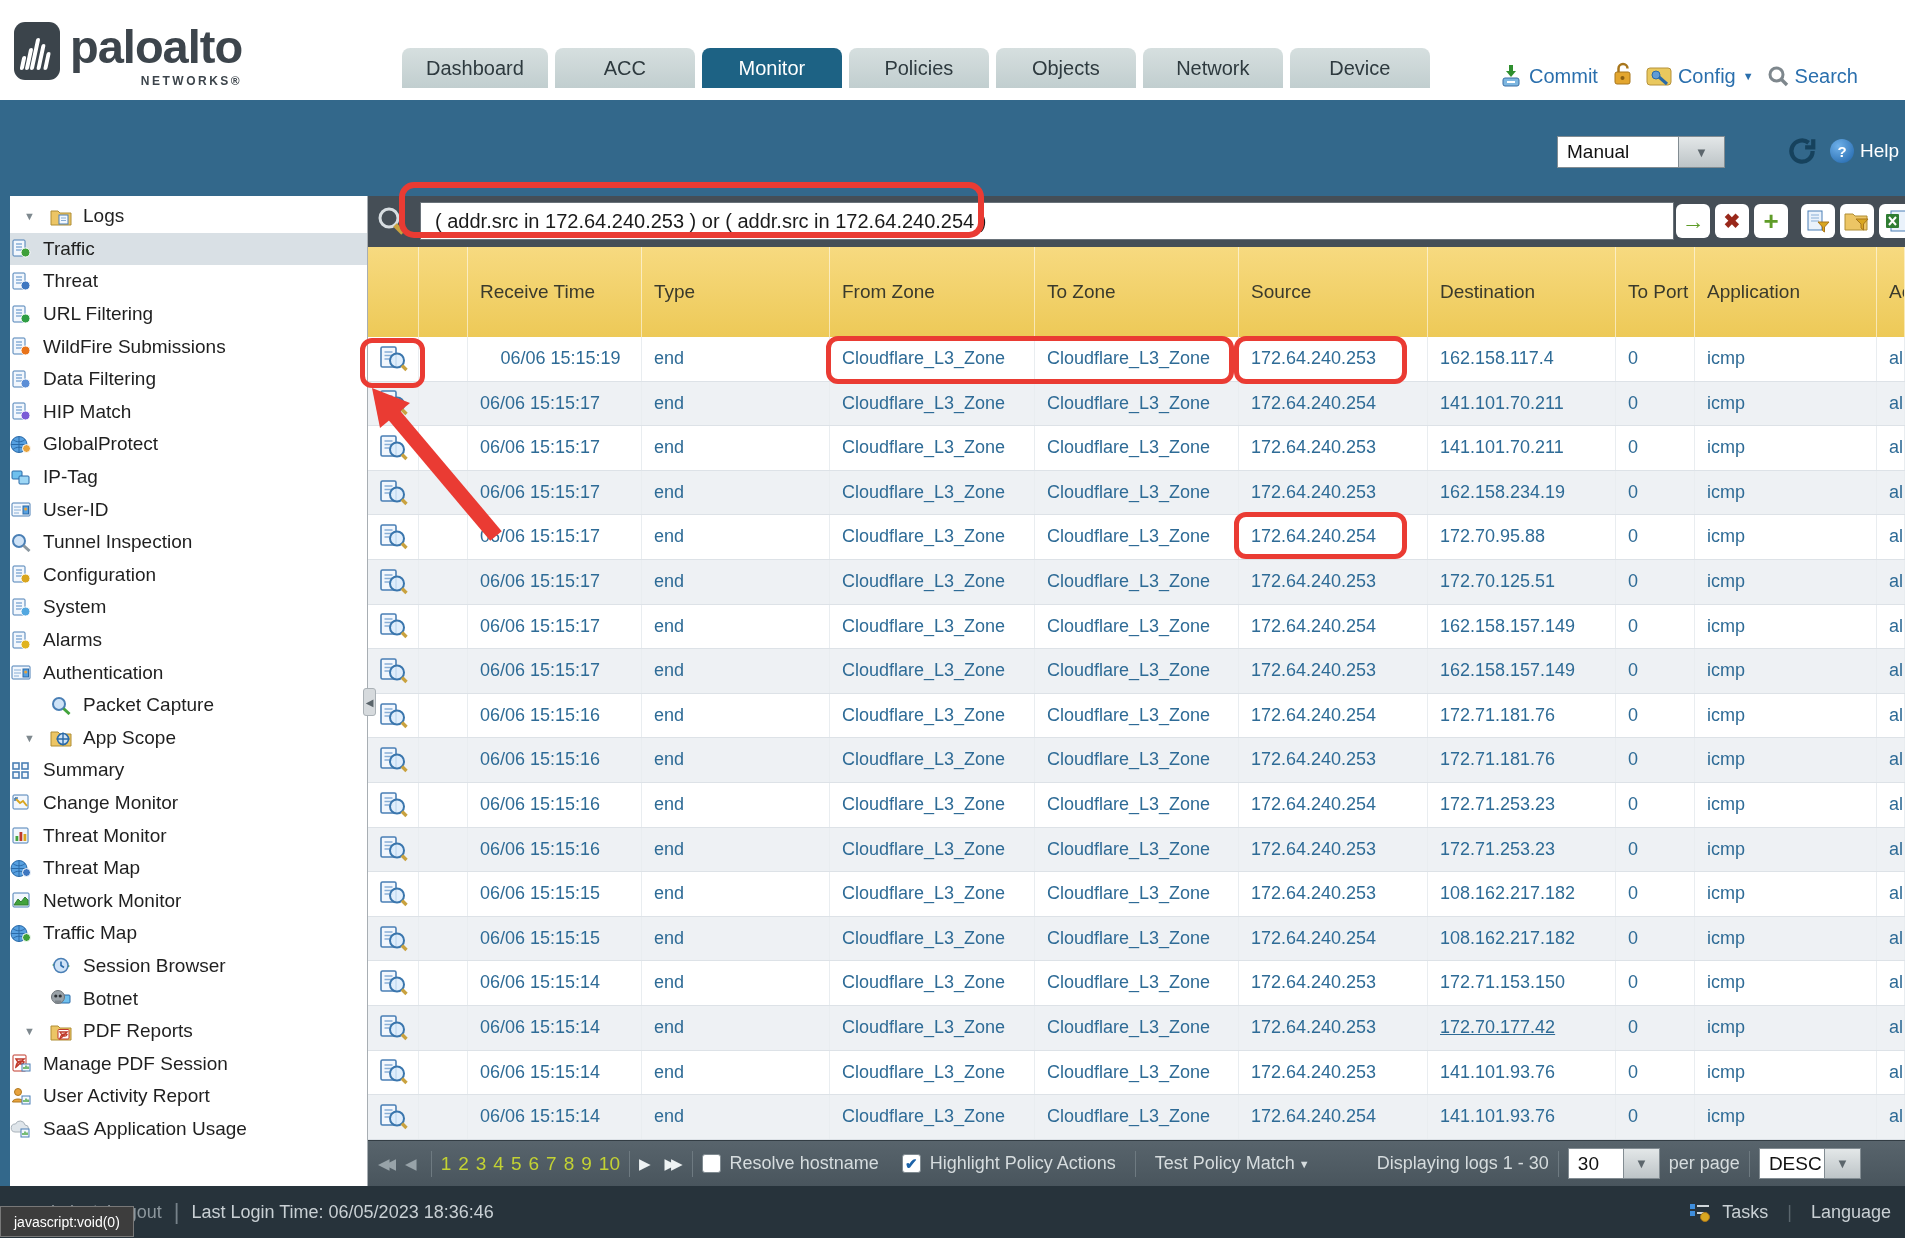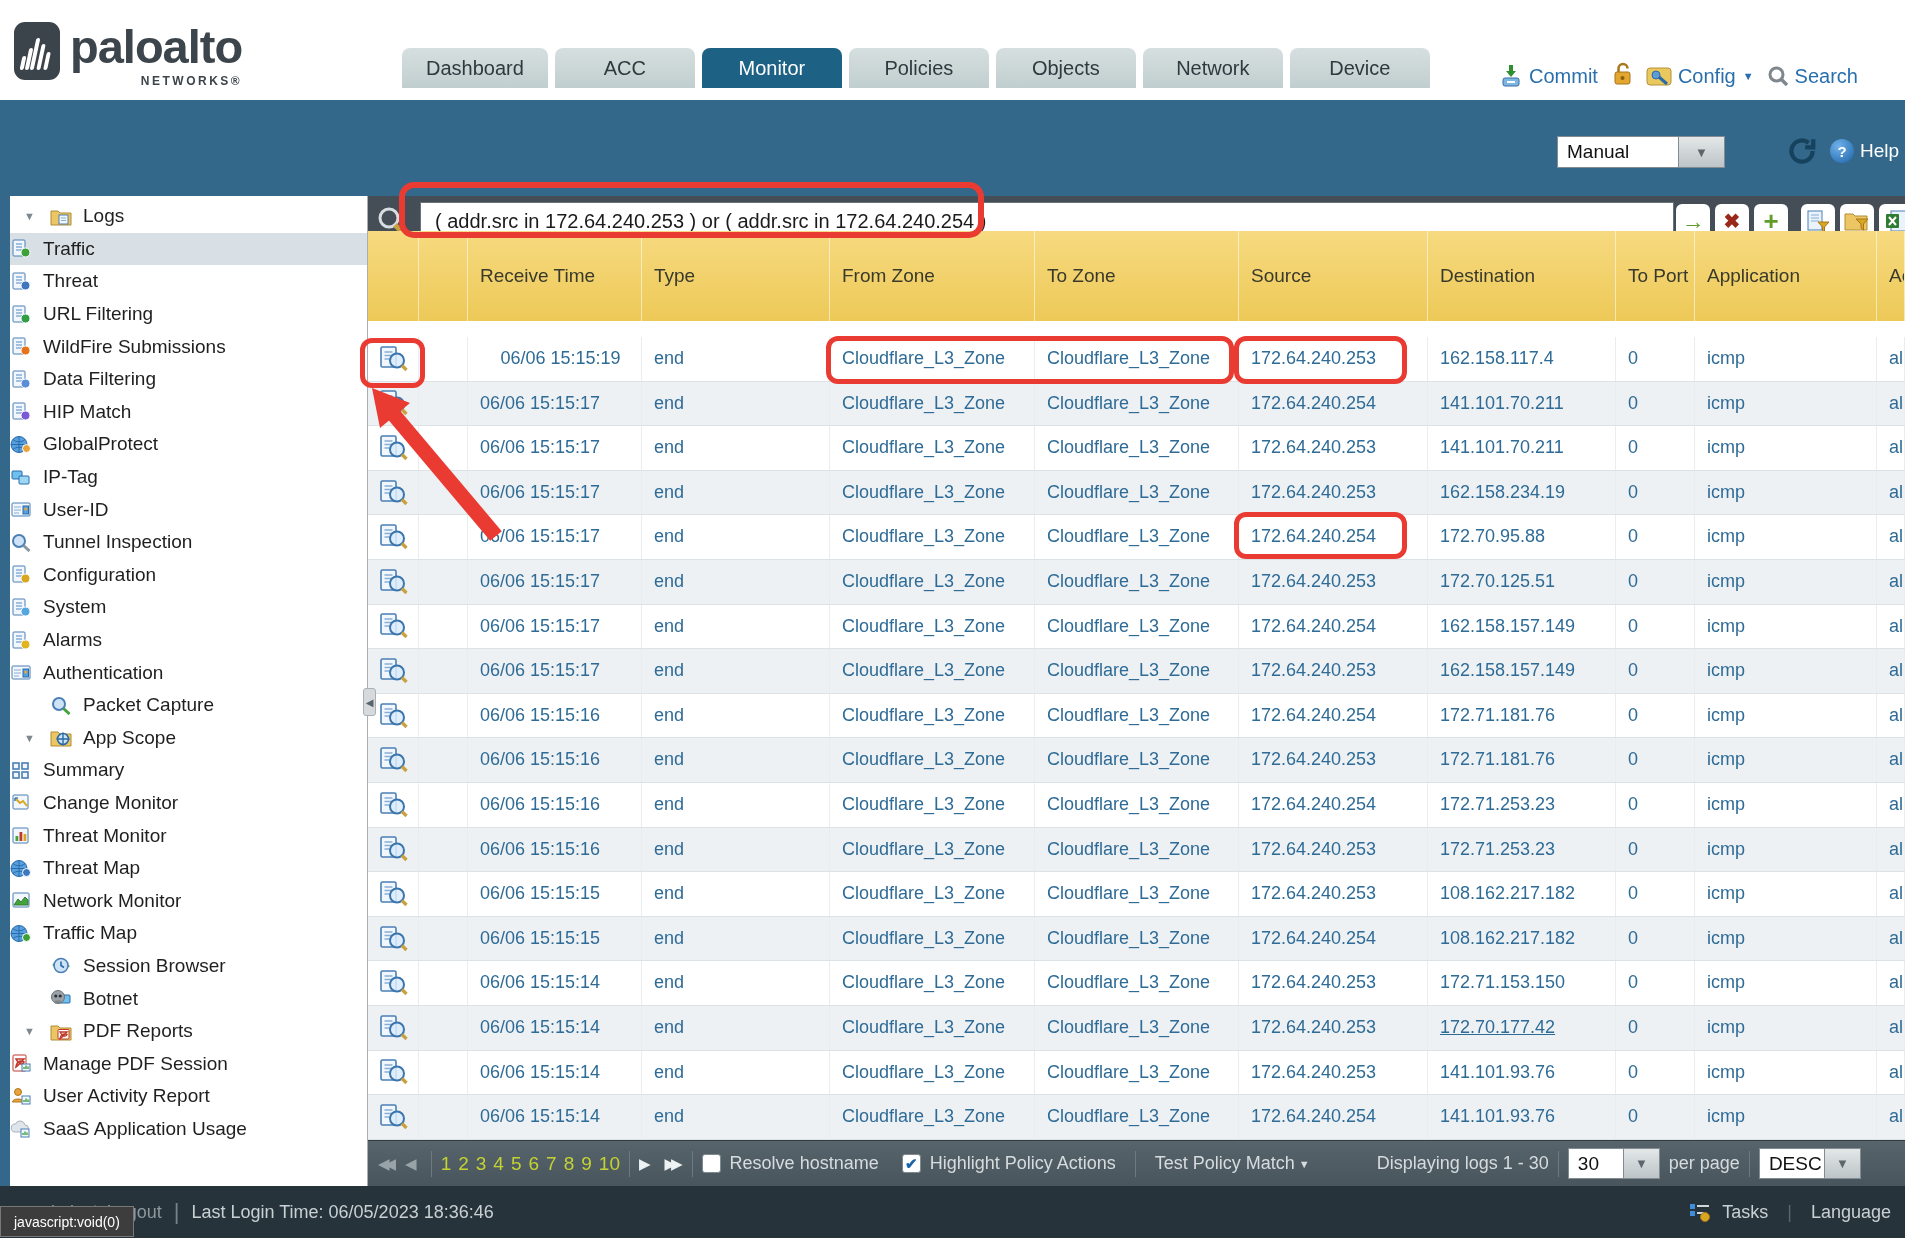--- a/index.html
+++ b/index.html
@@ -47,21 +47,21 @@
   .filterbar{position:absolute;left:0;top:0;width:1537px;height:51px;background:#454e56;}
   .f-mag{position:absolute;left:6px;top:8px;}
   .f-input{position:absolute;left:52px;top:6px;width:1254px;height:38px;border:1px solid #6a737a;background:#fff;font-size:20px;color:#1b1b1b;padding:0 14px;outline:none;}
   .f-btns{position:absolute;left:1308px;top:8px;display:flex;gap:5px;}
   .fbtn{width:34px;height:34px;background:#fff;border-radius:6px;display:flex;align-items:center;justify-content:center;cursor:pointer;flex:none;}
   .fbtn.sp{margin-left:8px;}
   .g-go{color:#5f9c28;font-size:23px;font-weight:bold;}
   .g-x{color:#99281a;font-size:20px;font-weight:bold;}
   .g-plus{color:#5f9c28;font-size:26px;font-weight:bold;line-height:20px;}
 
-  .thead{position:absolute;left:0;top:35px;width:1537px;height:90px;display:flex;background:linear-gradient(#f7da80,#edc957);}
+  .thead{position:absolute;left:0;top:51px;width:1537px;height:90px;display:flex;background:linear-gradient(#f7da80,#edc957);}
   .hc{padding-left:12px;border-right:1px solid rgba(255,255,255,.55);line-height:90px;font-size:19px;color:#3a3a2c;flex:none;overflow:hidden;white-space:nowrap;cursor:pointer;}
   .rows{position:absolute;left:0;top:141px;width:1537px;height:803px;background:#fff;overflow:hidden;}
   .trow{display:flex;height:44.6px;background:#fff;border-bottom:1px solid #dde2e7;}
   .trow.alt{background:#eef1f4;}
   .tc{padding-left:12px;border-right:1px solid #e9edf0;overflow:hidden;white-space:nowrap;line-height:43.6px;font-size:18px;flex:none;}
   .tc span{color:#2e6b96;cursor:pointer;}
   .tc.c0{padding-left:9px;display:flex;align-items:center;cursor:pointer;}
   .u{text-decoration:underline;}
 
   

